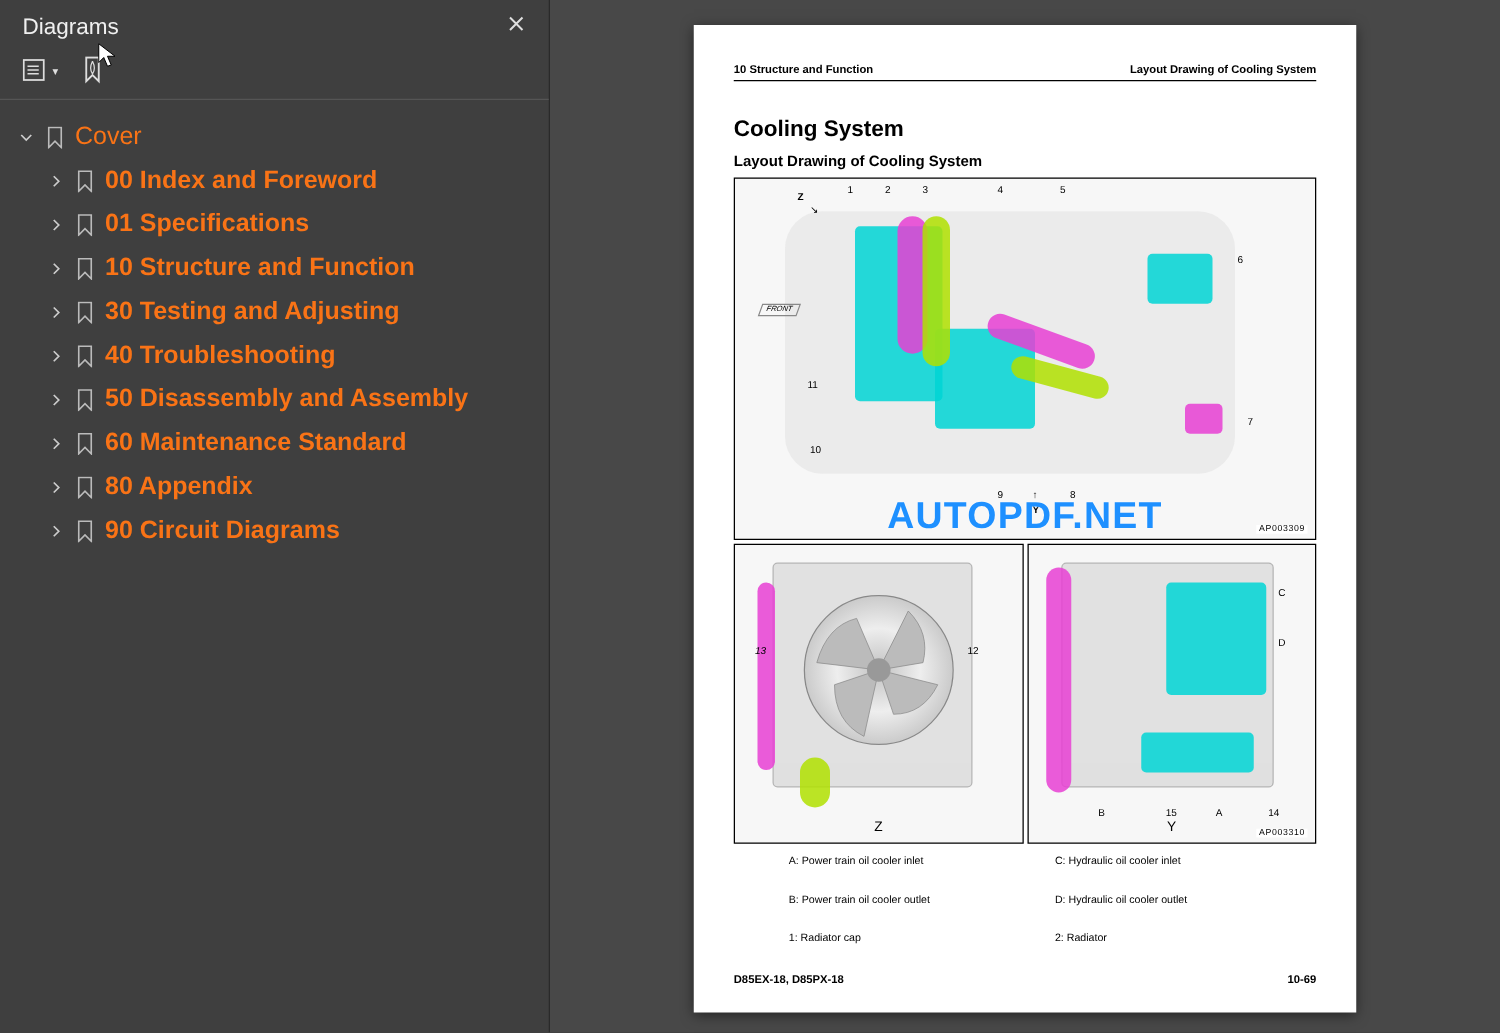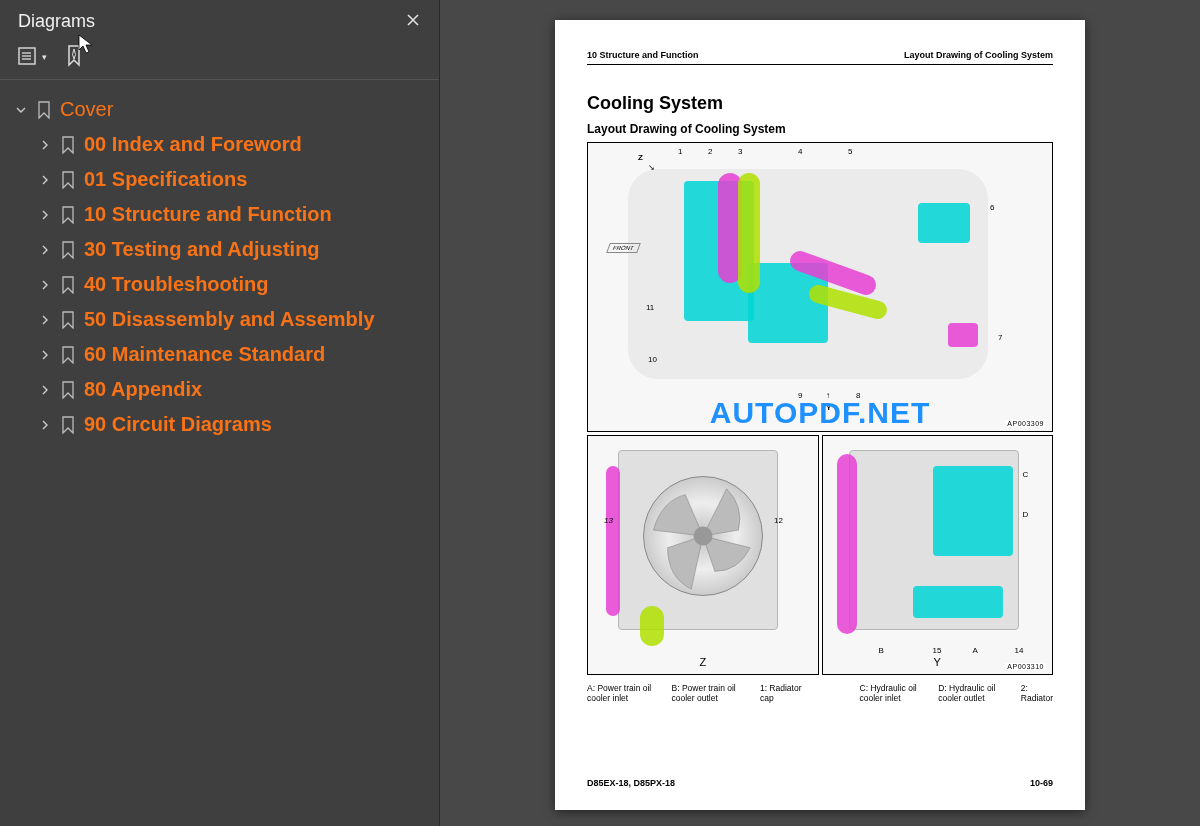--- a/index.html
+++ b/index.html
@@ -126,21 +126,21 @@
     font-size:7px; background:#fff; padding:0 2px;
     letter-spacing:0.5px;
   }
   .fig-label-bottom {
     position:absolute; left:50%; bottom:6px; transform:translateX(-50%);
     font-size:11px; font-weight:400;
   }
   .legend-cols {
     display:flex; gap:56px; margin-top:8px; font-size:8.5px;
   }
-  .legend-col { display:flex; flex-direction:row; gap:3px;}
+  .legend-col { display:flex; flex-direction:column; gap:21px;margin-left:44px;}
   .page-foot {
     position:absolute;
     bottom:22px; left:32px; right:32px;
     display:flex; justify-content:space-between;
     font-size:9px; font-weight:700;
   }
   .watermark {
     position:absolute;
     left: 50%; top: 50%;
     transform: translate(-50%, -50%);

